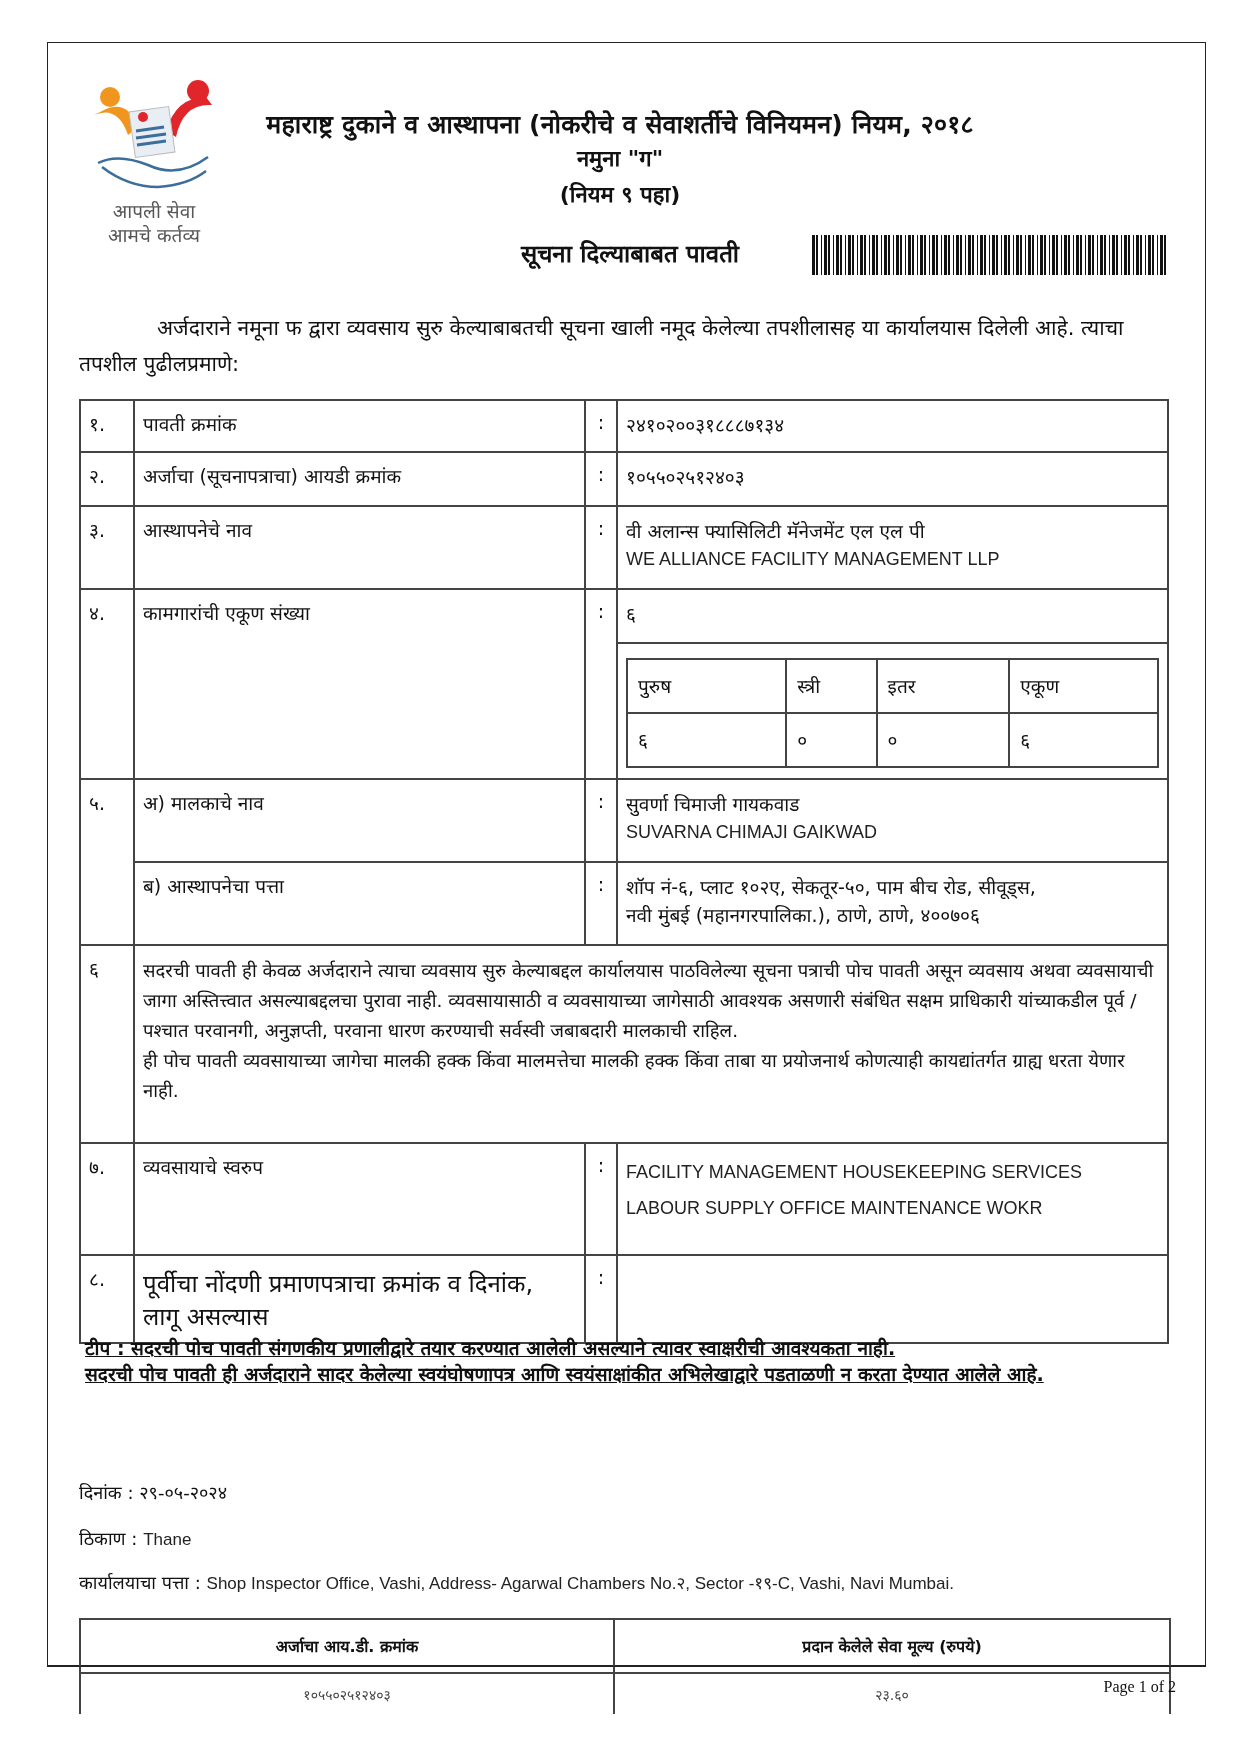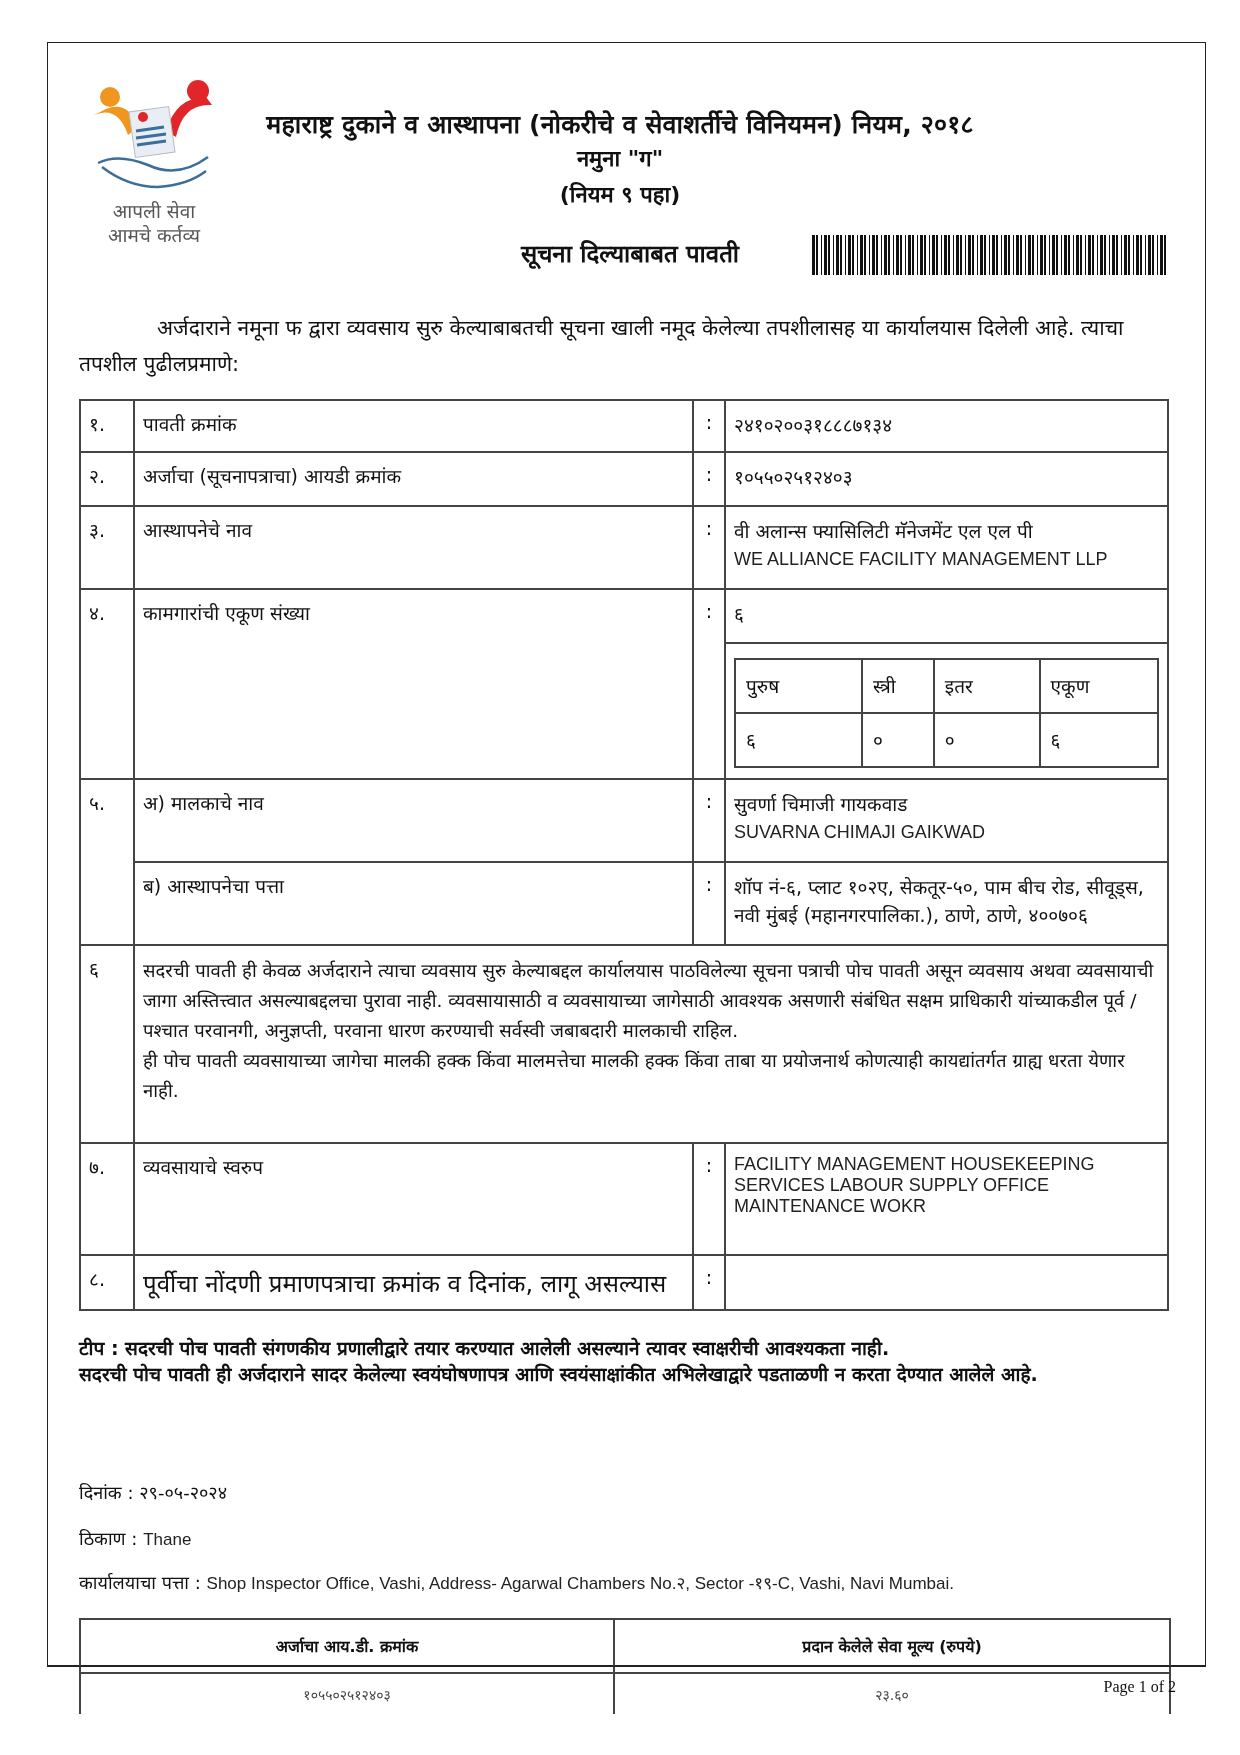--- a/index.html
+++ b/index.html
@@ -17,28 +17,28 @@
   .hdr3 { top:178px; font-size:22px; }
   .title { position:absolute; left:470px; top:236px; width:320px; text-align:center;
            font-size:24px; font-weight:bold; }
   .barcode { position:absolute; left:812px; top:235px; width:360px; height:40px; }
   .intro { position:absolute; left:79px; top:310px; width:1090px;
            font-size:21px; line-height:36px; text-indent:78px; }
   table.main { position:absolute; left:79px; top:399px; width:1090px;
                border-collapse:collapse; font-size:19px; }
   table.main td { border:2px solid #444; vertical-align:top; padding:10px 8px; box-sizing:border-box; }
   td.no { width:54px; }
-  td.lbl { width:559px; }
+  td.lbl { width:451px; }
   td.col { width:32px; text-align:center; }
   td.val { line-height:28px; }
   .en { font-family:"Liberation Sans", sans-serif; font-size:18px; color:#222; }
   table.workers { border-collapse:collapse; width:100%; margin-top:4px; }
   table.workers td { border:2px solid #444; padding:12px 10px; height:28px; font-size:19px; }
   .note { font-size:18.5px; line-height:30px; }
-  .tip { position:absolute; left:79px; top:1335px; width:1095px; font-size:19px; font-weight:bold; line-height:26px; }
+  .tip { position:absolute; left:85px; top:1335px; width:1095px; font-size:19px; font-weight:bold; line-height:26px;text-decoration:underline; }
   .meta { position:absolute; left:79px; font-size:18px; }
   .meta .en { font-size:17px; }
   table.fee { position:absolute; left:79px; top:1618px; width:1092px; border-collapse:collapse; font-size:16px; }
   table.fee th { border:2px solid #444; font-weight:bold; padding:15px; height:20px; }
   table.fee td { border:2px solid #444; border-bottom:none; text-align:center; height:38px; color:#444; font-size:14px; }
   .pageno { position:absolute; right:64px; top:1678px; font-family:"Liberation Serif", serif; font-size:16px; }
   .strike { position:absolute; left:47px; top:1666px; width:1159px; height:0; border-top:1.5px solid #222; }
 </style>
 </head>
 <body>
@@ -231,21 +231,21 @@
     <td class="no">६</td>
     <td colspan="3" class="note">
       <div>सदरची पावती ही केवळ अर्जदाराने त्याचा व्यवसाय सुरु केल्याबद्दल कार्यालयास पाठविलेल्या सूचना पत्राची पोच पावती असून व्यवसाय अथवा व्यवसायाची जागा अस्तित्त्वात असल्याबद्दलचा पुरावा नाही. व्यवसायासाठी व व्यवसायाच्या जागेसाठी आवश्यक असणारी संबंधित सक्षम प्राधिकारी यांच्याकडील पूर्व / पश्चात परवानगी, अनुज्ञप्ती, परवाना धारण करण्याची सर्वस्वी जबाबदारी मालकाची राहिल.</div>
       <div>ही पोच पावती व्यवसायाच्या जागेचा मालकी हक्क किंवा मालमत्तेचा मालकी हक्क किंवा ताबा या प्रयोजनार्थ कोणत्याही कायद्यांतर्गत ग्राह्य धरता येणार नाही.</div>
     </td>
   </tr>
   <tr style="height:112px;">
     <td class="no">७.</td>
     <td class="lbl">व्यवसायाचे स्वरुप</td>
     <td class="col">:</td>
-    <td class="val en" style="line-height:21px;margin-left:41px;">FACILITY MANAGEMENT HOUSEKEEPING SERVICES LABOUR SUPPLY OFFICE MAINTENANCE WOKR</td>
+    <td class="val en" style="line-height:36px;margin-left:41px;">FACILITY MANAGEMENT HOUSEKEEPING SERVICES LABOUR SUPPLY OFFICE MAINTENANCE WOKR</td>
   </tr>
   <tr style="height:53px;">
     <td class="no">८.</td>
     <td class="lbl" style="font-size:24px;">पूर्वीचा नोंदणी प्रमाणपत्राचा क्रमांक व दिनांक, लागू असल्यास</td>
     <td class="col">:</td>
     <td class="val"></td>
   </tr>
 </tbody>
   </table>
 

